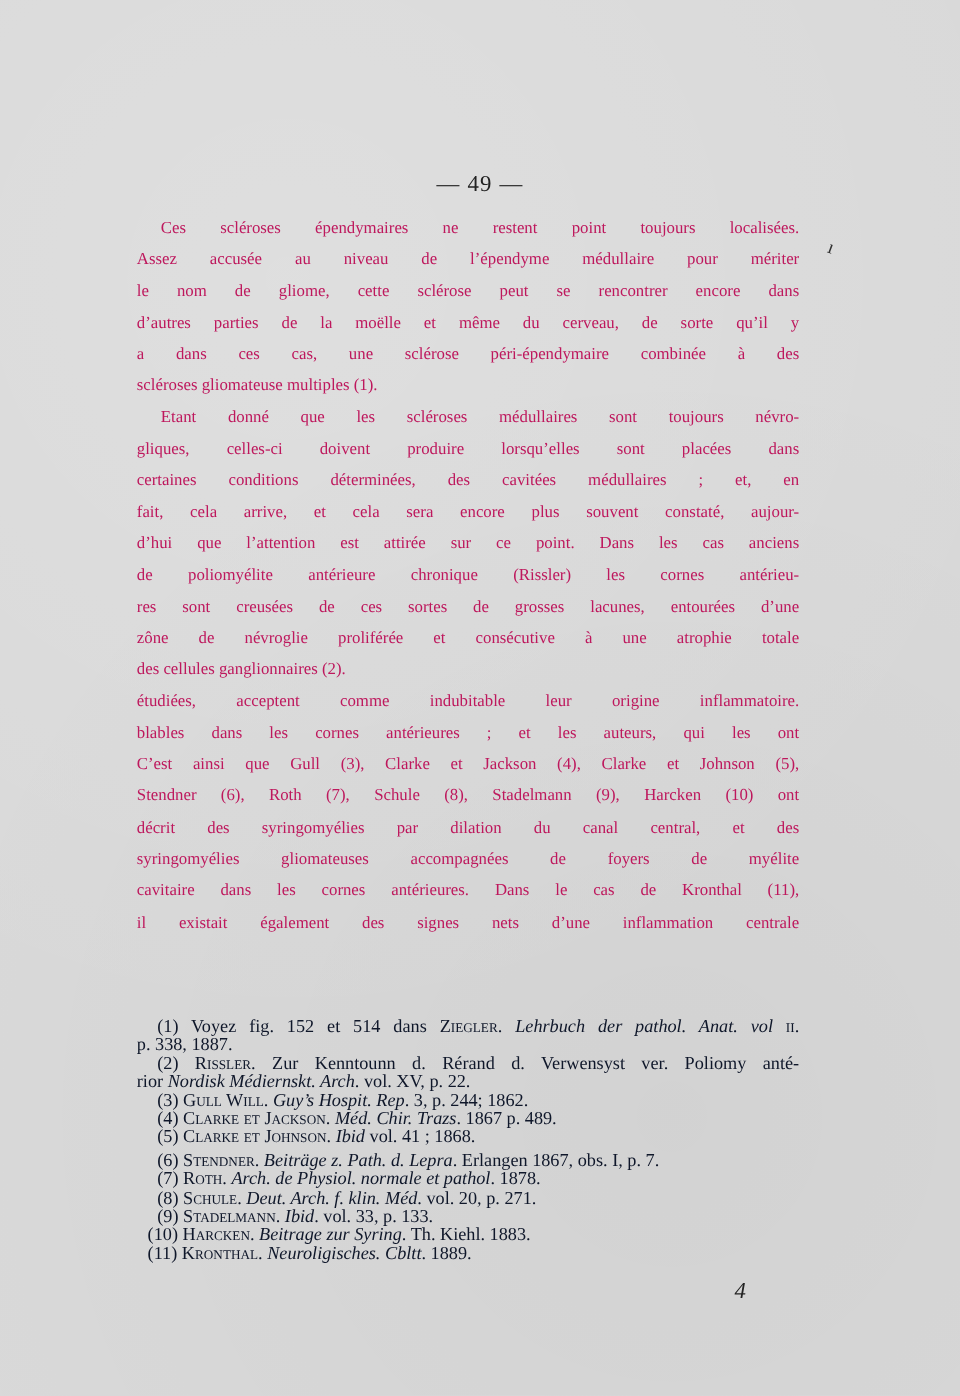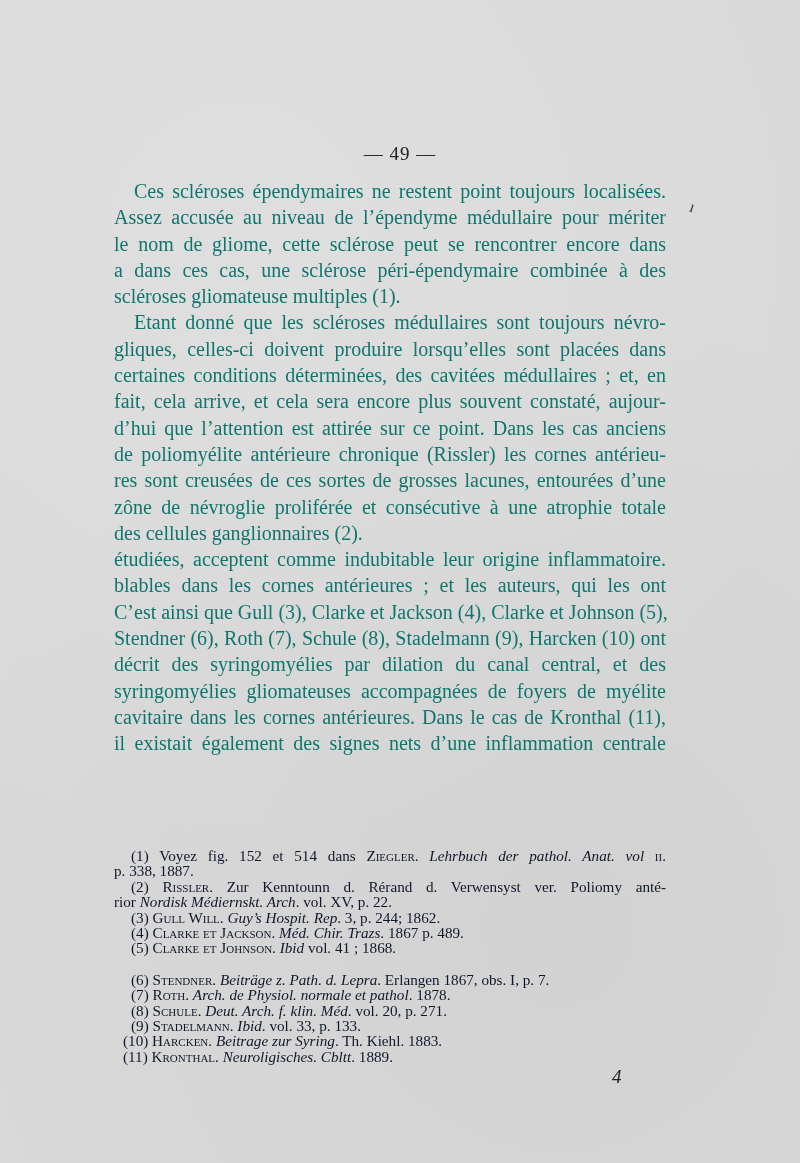--- a/index.html
+++ b/index.html
@@ -33,23 +33,23 @@
     font-size: 19px;
     letter-spacing: 1px;
     color: #222;
   }
   .body-text {
     position: absolute;
     left: 114px;
     top: 178px;
     width: 552px;
     font-family: "Liberation Serif", serif;
-    font-size: 20px;
+    font-size: 14px;
     line-height: 26.3px;
-    color: #0f766e;
+    color: #be185d;
   }
   .line {
     display: block;
     white-space: nowrap;
     text-align: justify;
     text-align-last: justify;
     height: 26.3px;
   }
   .line.last {
     text-align-last: left;
@@ -106,20 +106,21 @@
 <div class="page">
 
   <div class="page-number">— 49 —</div>
 
   <div class="body-text">
 
     <div>
       <span class="line indent">Ces scléroses épendymaires ne restent point toujours localisées.</span>
       <span class="line">Assez accusée au niveau de l’épendyme médullaire pour mériter</span>
       <span class="line">le nom de gliome, cette sclérose peut se rencontrer encore dans</span>
+      <span class="line">d’autres parties de la moëlle et même du cerveau, de sorte qu’il y</span>
       <span class="line">a dans ces cas, une sclérose péri-épendymaire combinée à des</span>
       <span class="line last">scléroses gliomateuse multiples (1).</span>
     </div>
 
     <div>
       <span class="line indent">Etant donné que les scléroses médullaires sont toujours névro-</span>
       <span class="line">gliques, celles-ci doivent produire lorsqu’elles sont placées dans</span>
       <span class="line">certaines conditions déterminées, des cavitées médullaires ; et, en</span>
       <span class="line">fait, cela arrive, et cela sera encore plus souvent constaté, aujour-</span>
       <span class="line">d’hui que l’attention est attirée sur ce point. Dans les cas anciens</span>
@@ -148,21 +149,21 @@
 
     <span class="fn-line indent just"><span>(2)</span> <span class="sc">Rissler</span>.<span> Zur Kenntounn d. Rérand d. Verwensyst ver. Poliomy anté-</span></span>
     <span class="fn-line"><span>rior </span><span class="it">Nordisk Médiernskt. Arch</span><span>. vol. XV, p. 22.</span></span>
 
     <span class="fn-line indent"><span>(3)</span> <span class="sc">Gull Will</span>. <span class="it">Guy’s Hospit. Rep</span><span>. 3, p. 244; 1862.</span></span>
 
     <span class="fn-line indent"><span>(4)</span> <span class="sc">Clarke et Jackson</span>. <span class="it">Méd. Chir. Trazs</span><span>. 1867 p. 489.</span></span>
 
     <span class="fn-line indent"><span>(5)</span> <span class="sc">Clarke et Johnson</span>. <span class="it">Ibid</span><span> vol. 41 ; 1868.</span></span>
 
-    <span class="fn-line indent" style="margin-top:16px"><span>(6)</span> <span class="sc">Stendner</span>. <span class="it">Beiträge z. Path. d. Lepra</span><span>. Erlangen 1867, obs. I, p. 7.</span></span>
+    <span class="fn-line indent" style="margin-top:4px"><span>(6)</span> <span class="sc">Stendner</span>. <span class="it">Beiträge z. Path. d. Lepra</span><span>. Erlangen 1867, obs. I, p. 7.</span></span>
 
     <span class="fn-line indent"><span>(7)</span> <span class="sc">Roth</span>. <span class="it">Arch. de Physiol. normale et pathol</span><span>. 1878.</span></span>
 
     <span class="fn-line indent"><span>(8)</span> <span class="sc">Schule</span>. <span class="it">Deut. Arch. f. klin. Méd</span><span>. vol. 20, p. 271.</span></span>
 
     <span class="fn-line indent"><span>(9)</span> <span class="sc">Stadelmann</span>. <span class="it">Ibid</span><span>. vol. 33, p. 133.</span></span>
 
     <span class="fn-line" style="padding-left:9px"><span>(10)</span> <span class="sc">Harcken</span>. <span class="it">Beitrage zur Syring</span><span>. Th. Kiehl. 1883.</span></span>
 
     <span class="fn-line" style="padding-left:9px"><span>(11)</span> <span class="sc">Kronthal</span>. <span class="it">Neuroligisches. Cbltt</span><span>. 1889.</span></span>

